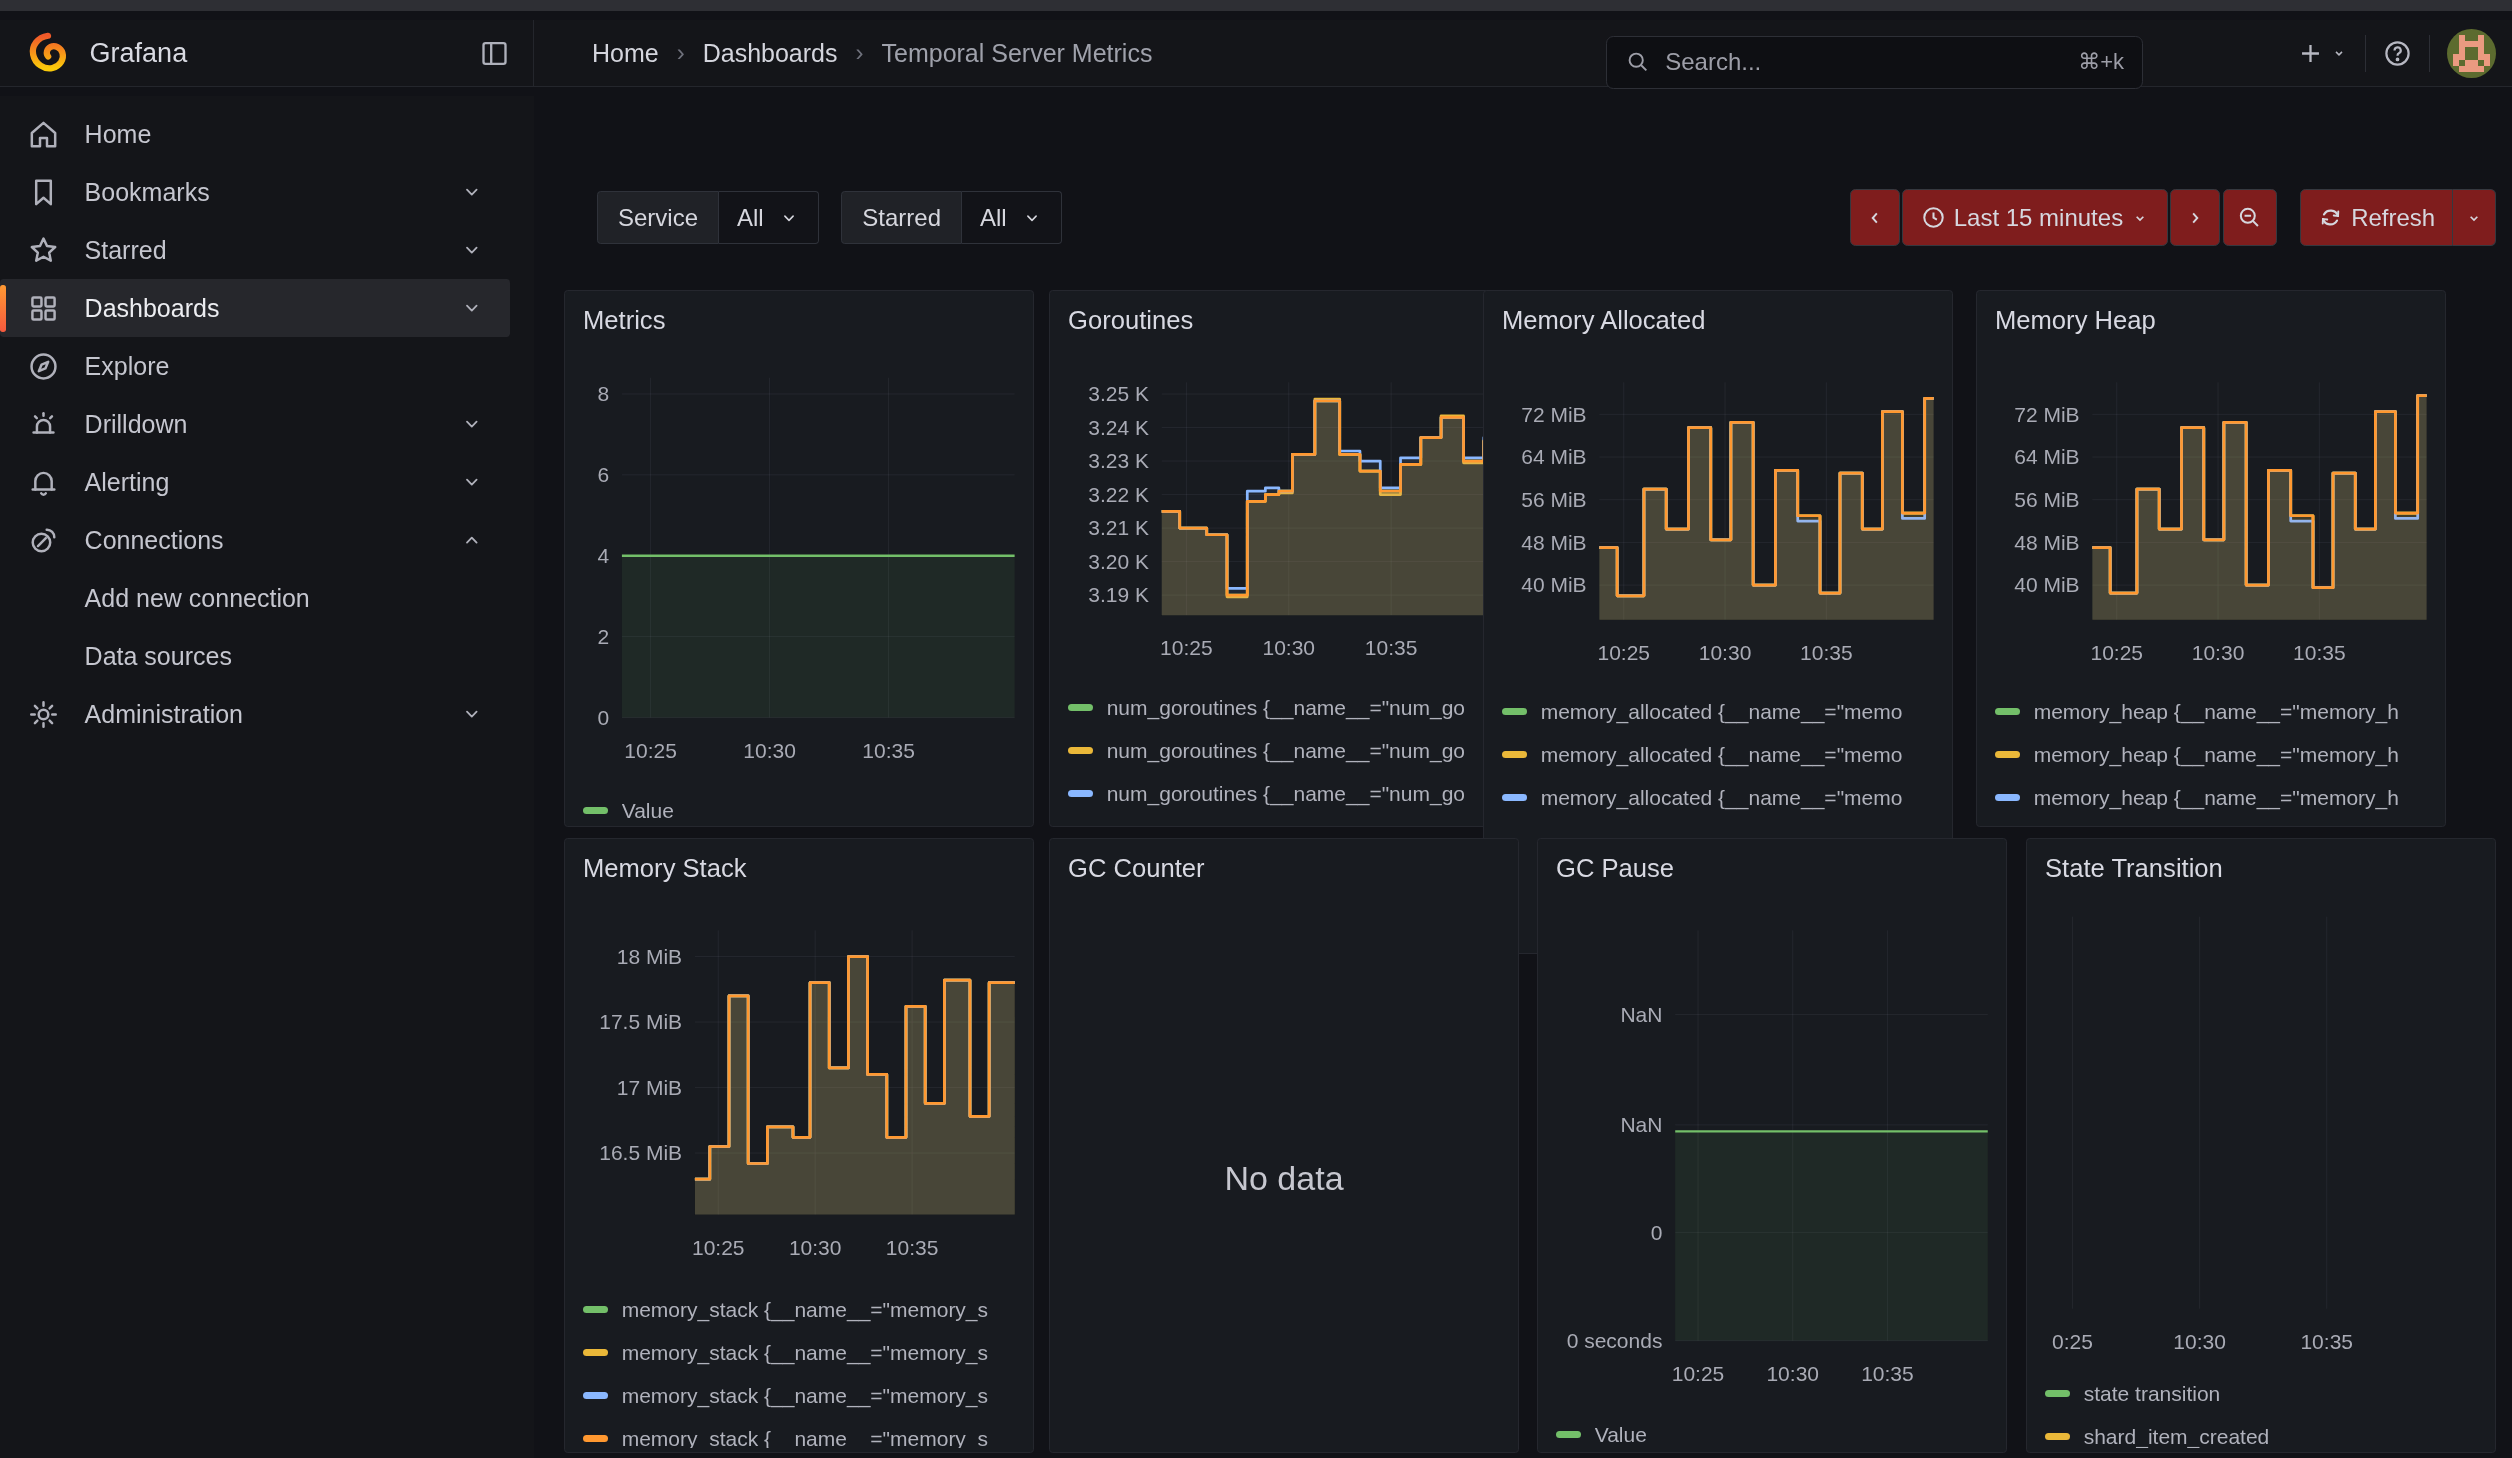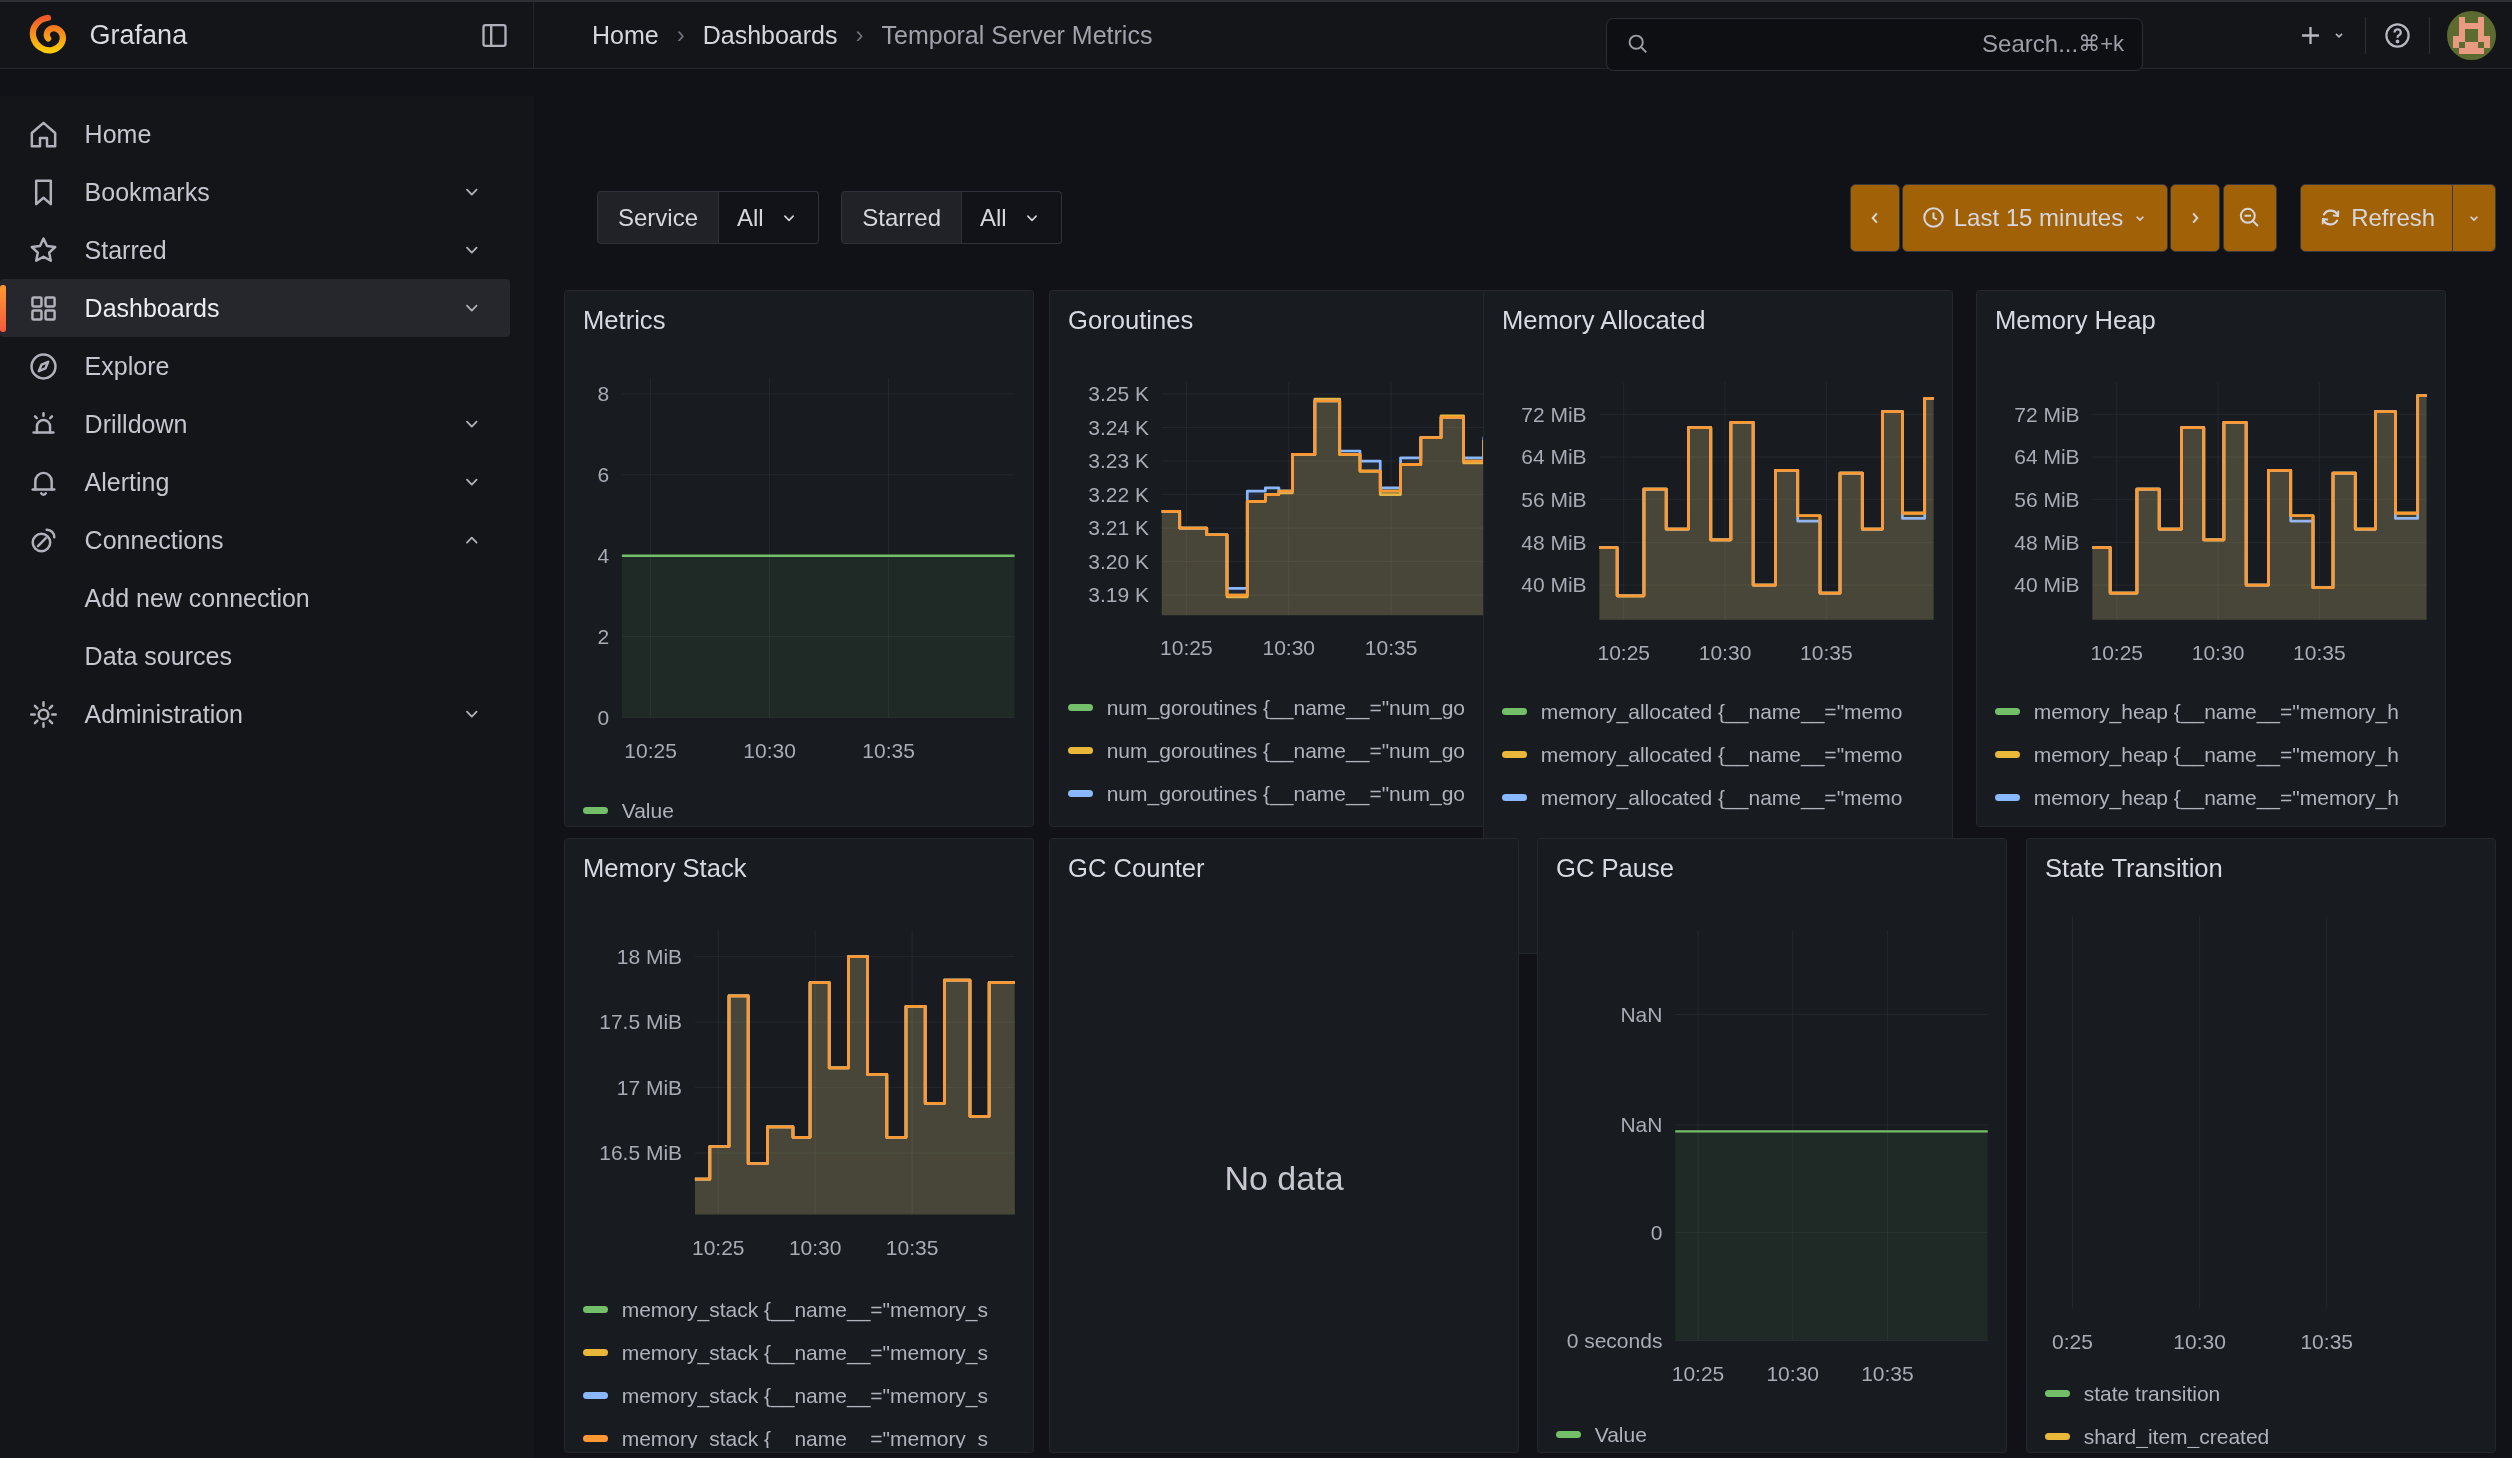--- a/index.html
+++ b/index.html
@@ -2,21 +2,21 @@
 <html style="font-size:14.6px"><head>
 <meta charset="utf-8">
 <style>
   * { margin:0; padding:0; box-sizing:border-box; }
   html,body { background:#0b0c0e; }
   body { font-family:"Liberation Sans","DejaVu Sans",sans-serif; }
   #app { position:relative; width:2512px; height:1458px; background:#111217; overflow:hidden; color:#ccccdc; }
 
   
   .top-strip { position:absolute; left:0; top:0; width:100%; height:11px; background:#2e2f34; }
-  header { position:absolute; left:0; top:2px; width:100%; height:67px; background:#141519; border-bottom:0.9px solid #24262c;text-align:right; }
+  header { position:absolute; left:0; top:20px; width:100%; height:67px; background:#141519; border-bottom:0.9px solid #24262c; }
   .h-left { position:absolute; left:0; top:0; width:534px; height:100%; display:flex; align-items:center; padding:0 22px 0 25.6px; border-right:0.9px solid #24262c; }
   .logo { width:44px; height:44px; display:inline-flex; }
   .brand { margin-left:20px; font-size:27px; color:#d9dae2; }
   .h-toggle { margin-left:auto; display:inline-flex; color:#aeb0ba; }
   .breadcrumb { position:absolute; left:592px; top:0; height:100%; display:flex; align-items:center; gap:18px; font-size:25px; }
   .breadcrumb a { color:#d4d5dd; text-decoration:none; }
   .crumb-sep { color:#6f717c; font-size:24px; }
   .crumb-current { color:#9fa1ab; }
   .search-box { position:absolute; left:1606px; top:15.5px; width:537px; height:53px; background:#0e0f13; border:0.9px solid #2d2f36; border-radius:7.3px; display:flex; align-items:center; padding:0 18px; }
   .search-box .ph { margin-left:14.6px; font-size:24px; color:#9d9ea8; flex:1; }
@@ -44,21 +44,21 @@
   .btn-share { background:#3D71D9; border:none; color:#fff; border-radius:5.5px 0 0 5.5px; }
   .btn-share-chev { background:#3D71D9; border:none; border-left:0.9px solid #2c56b0; color:#fff; padding:0 9px; width:38px; justify-content:center; border-radius:0 5.5px 5.5px 0; }
   .share-group { display:flex; }
 
   
   .filters { position:absolute; left:564px; right:16.4px; top:191px; height:53px; display:flex; align-items:center; }
   .var-picker { display:flex; height:53px; margin-right:22px; font-size:24px; }
   .var-label { display:flex; align-items:center; padding:0 20px; background:#202227; border:0.9px solid #2f323a; border-radius:3.7px 0 0 3.7px; color:#d6d7de; font-weight:500; }
   .var-value { display:flex; align-items:center; gap:14.6px; padding:3px 18px; background:#121318; border:0.9px solid #2f323a; border-left:none; border-radius:0 3.7px 3.7px 0; color:#d6d7de; font-weight:500; }
   .time-group { margin-left:auto; display:flex; align-items:center; gap:2.7px; }
-  .tbtn { height:68px; display:inline-flex; align-items:center; gap:7px; padding:0 16.4px; background:#a16207; border:0.9px solid #35383f; border-radius:5.5px; font-size:24px; color:#d6d7de; font-weight:500; cursor:pointer; }
+  .tbtn { height:57px; display:inline-flex; align-items:center; gap:7px; padding:0 16.4px; background:#7f1d1d; border:0.9px solid #35383f; border-radius:5.5px; font-size:24px; color:#d6d7de; font-weight:500; cursor:pointer; }
   .tbtn.narrow { padding:0 12.8px; }
   .refresh-group { display:flex; margin-left:20px; }
   .refresh-main { border-radius:5.5px 0 0 5.5px; }
   .refresh-chev { border-radius:0 5.5px 5.5px 0; border-left:none; padding:0 11px; }
 
   
   .panel { position:absolute; width:470px; background:#181b20; border:0.9px solid #25272e; border-radius:3.7px; overflow:hidden; }
   .panel-title { position:absolute; top:14.6px; left:18px; font-size:25.6px; font-weight:500; color:#d8d9e2; white-space:nowrap; cursor:pointer; }
   .chart { position:absolute; inset:0; }
   .nodata { position:absolute; left:0; right:0; text-align:center; font-size:34px; font-weight:500; color:#c6c7cf; }

